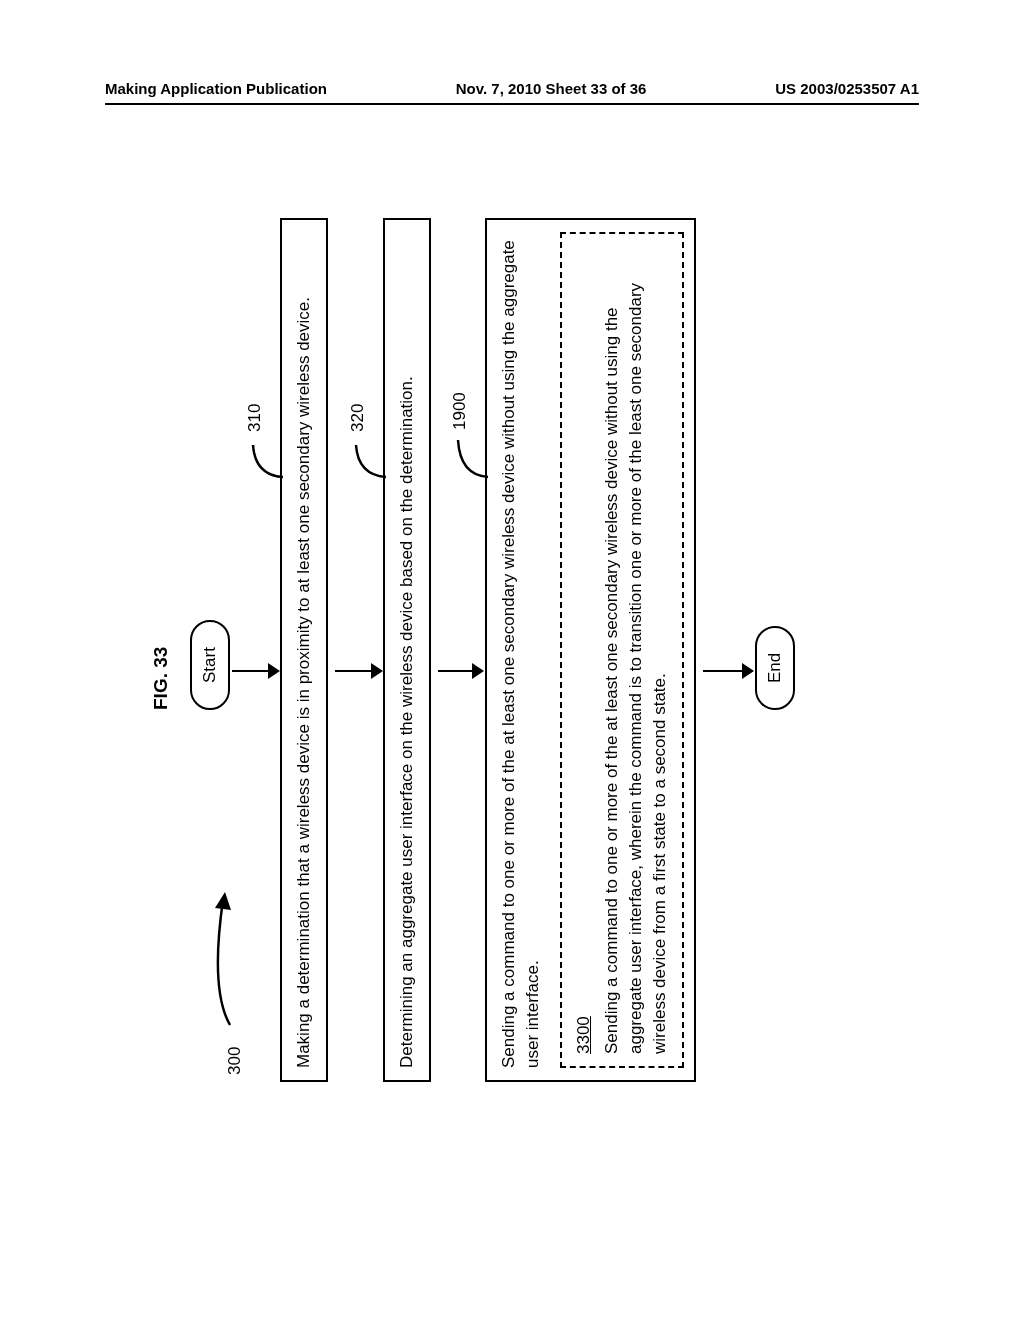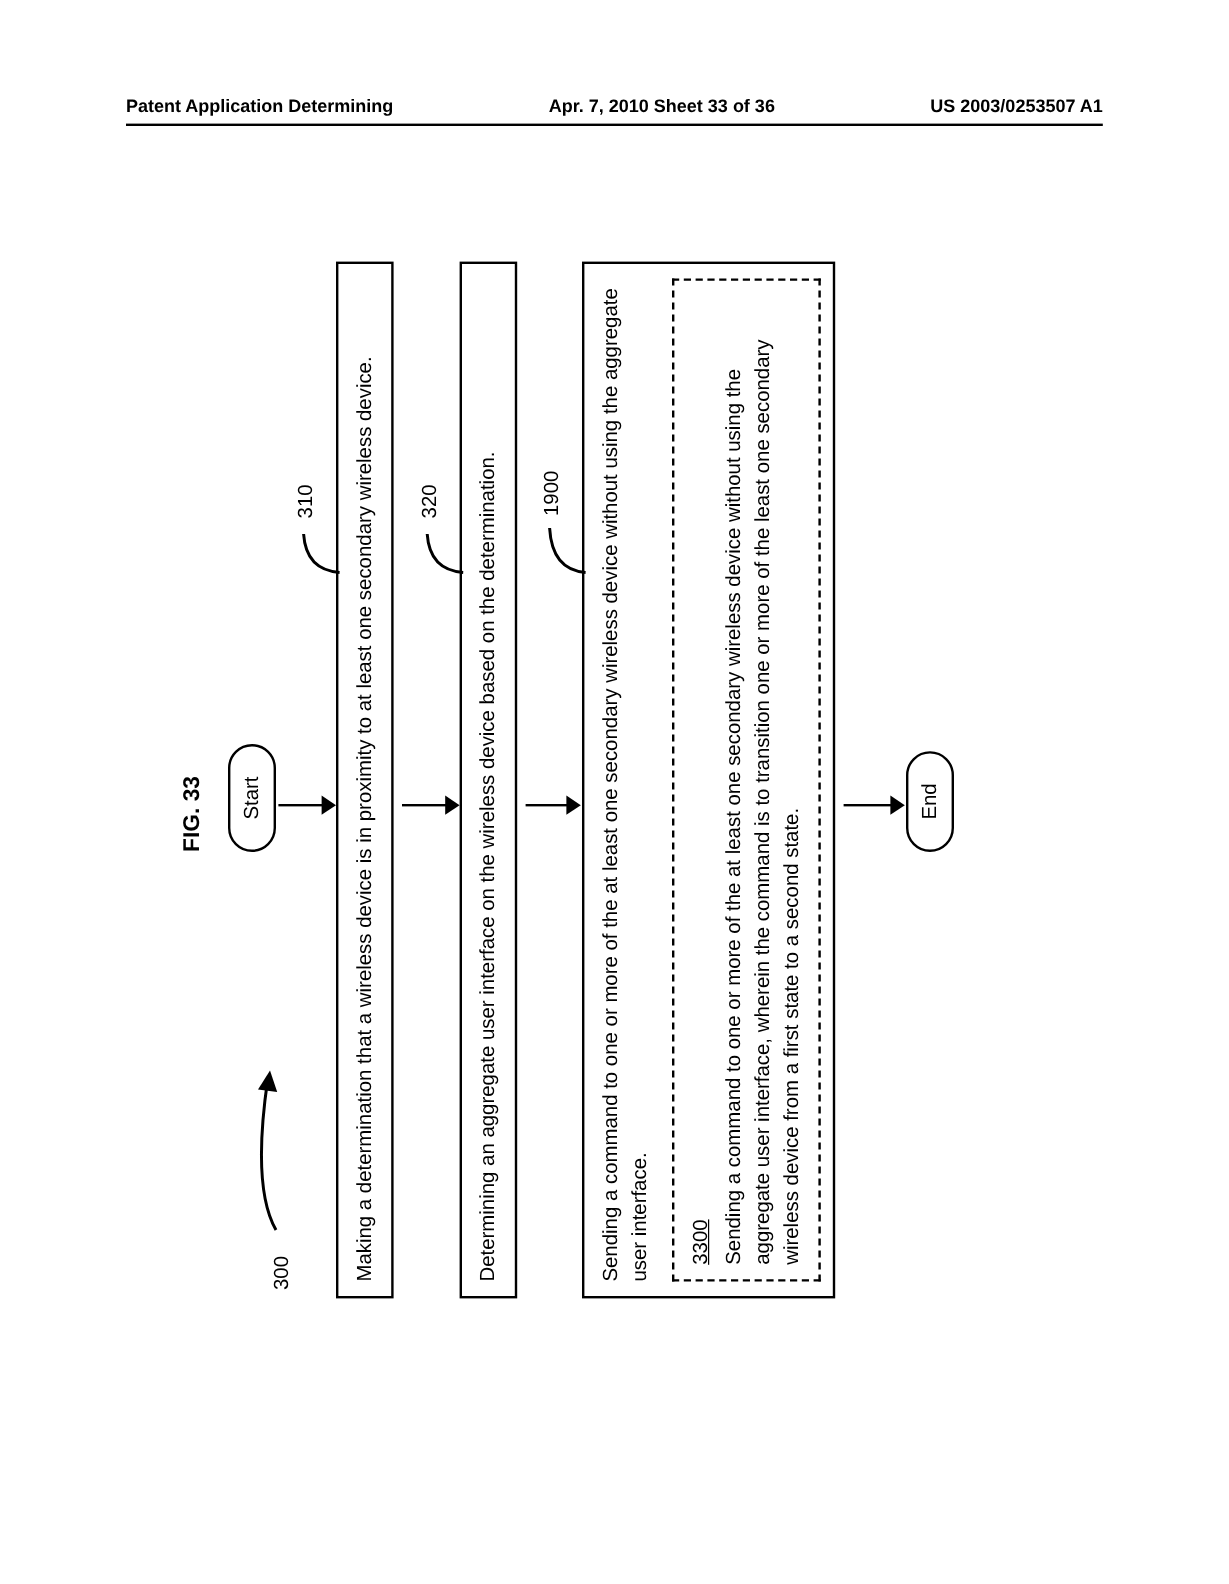--- a/index.html
+++ b/index.html
@@ -126,22 +126,22 @@
       height: 0;
       border-left: 8px solid transparent;
       border-right: 8px solid transparent;
       border-top: 12px solid black;
     }
   </style>
 </head>
 <body>
 
 <div class="header">
-  <span>Patent Application Determining</span>
-  <span>Apr. 7, 2010   Sheet 33 of 36</span>
+  <span>Making Application Publication</span>
+  <span>Nov. 7, 2010   Sheet 33 of 36</span>
   <span>US 2003/0253507 A1</span>
 </div>
 
 <div class="content-wrapper">
   <div class="rotated-content">
 
     <div class="fig-title">FIG. 33</div>
 
     <div class="main-label">300</div>
     <svg class="curve-arrow" style="top: 55px; left: 70px; width: 140px; height: 40px;">

